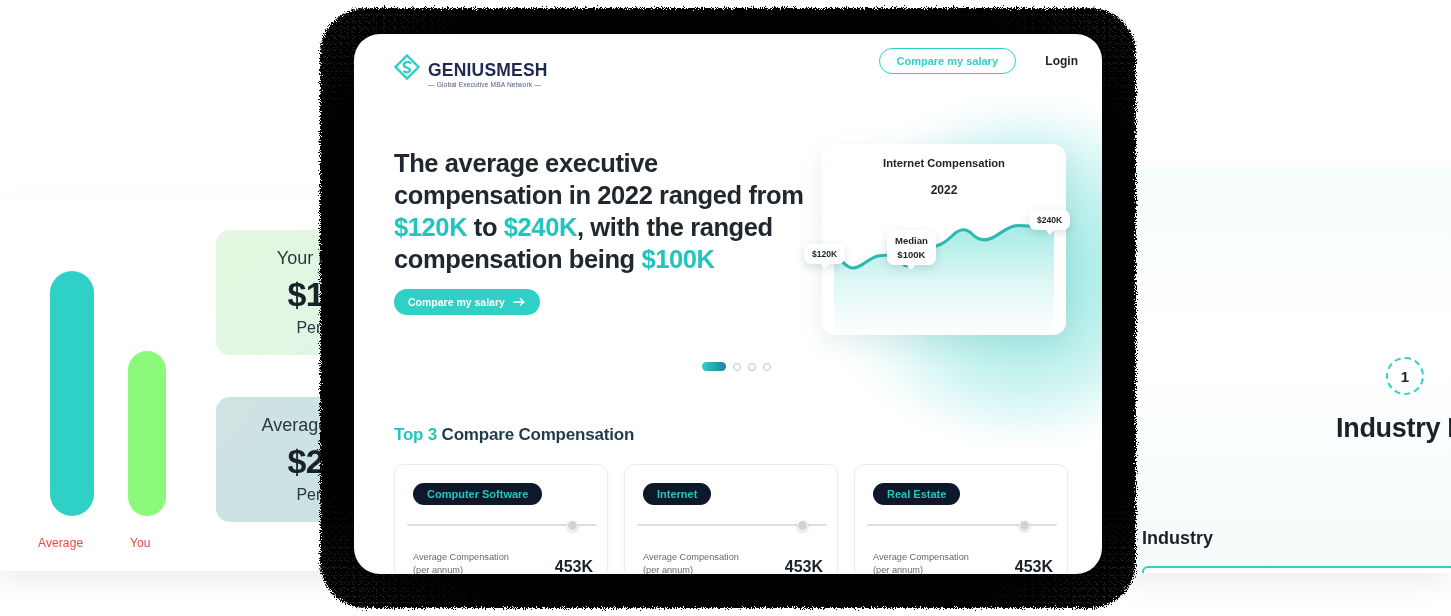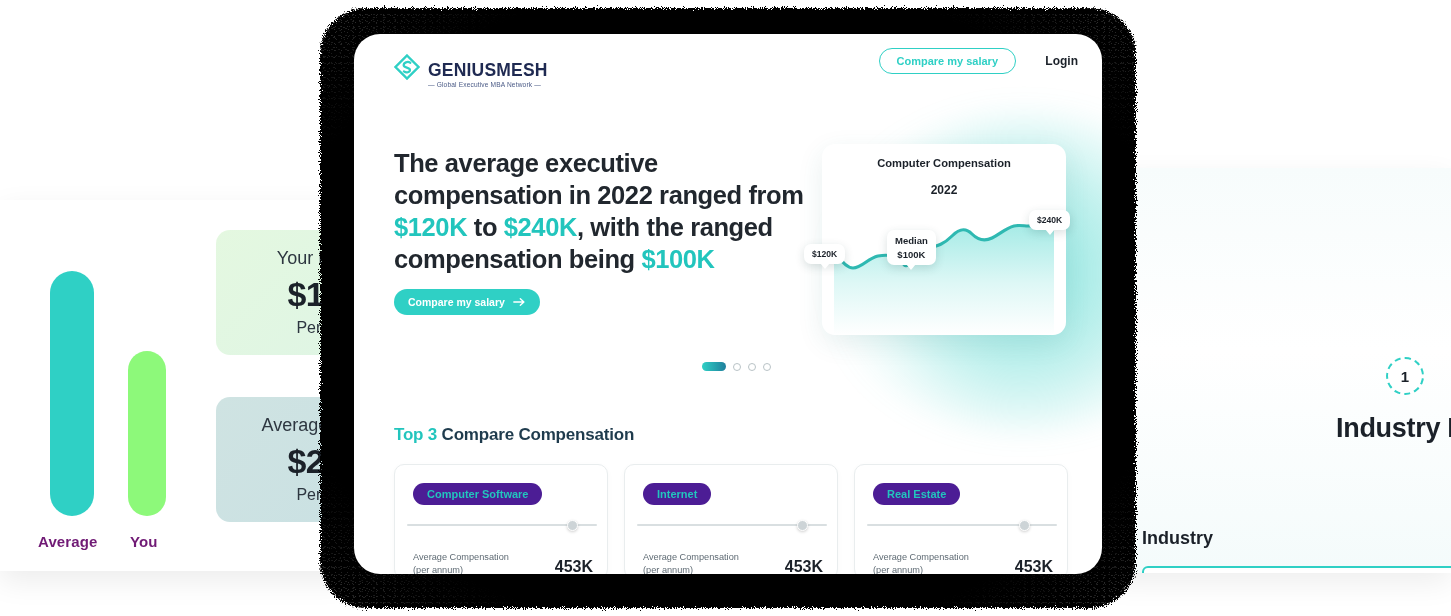--- a/index.html
+++ b/index.html
@@ -13,22 +13,22 @@
   .left-panel {
     position:absolute; left:0; top:200px; width:352px; height:371px;
     background:#ffffff; border-radius:0 16px 16px 0; overflow:hidden;
     box-shadow:0 10px 30px rgba(0,0,0,.08);
   }
   .bar-group { position:absolute; left:24px; top:60px; width:140px; height:290px; }
   .bar { position:absolute; bottom:34px; border-radius:22px; }
   .bar-average { left:26px; width:44px; height:245px; background:#2fd0c5; }
   .bar-you { left:104px; width:38px; height:165px; background:#8df97a; }
   .bar-label {
-    position:absolute; bottom:0; font-size:15px; font-weight:bold;
-    color:#701a75; letter-spacing:.1px;
+    position:absolute; bottom:0; font-size:12px; font-weight:normal;
+    color:#ef4444; letter-spacing:.1px;
   }
   .bar-label-average { left:14px; }
   .bar-label-you { left:106px; }
 
   .pay-card {
     position:absolute; left:216px; width:240px; border-radius:14px;
     text-align:center; padding:18px 0 16px;
   }
   .pay-card-your { top:30px; background:linear-gradient(135deg,#e4f8e0,#ddf4e6); height:125px; }
   .pay-card-avg  { top:197px; background:linear-gradient(135deg,#cfe3e2,#c8e0e3); height:125px; }
@@ -180,21 +180,21 @@
   }
   .sec-title .t3 { color:#22c5bd;margin-top:8px; }
 
   .ind-cards { position:absolute; left:40px; top:430px; display:flex; gap:16px; }
   .ind-card {
     width:214px; height:115px; background:#ffffff; border:1px solid #e9edee;
     border-radius:10px; position:relative; box-shadow:0 2px 6px rgba(0,0,0,.03);
   }
   .ind-tag {
     position:absolute; left:18px; top:18px; height:22px; padding:0 14px;
-    background:#4c1d95; border-radius:11px; display:flex; align-items:center;
+    background:#0f172a; border-radius:11px; display:flex; align-items:center;
     font-size:11px; font-weight:bold; color:#22c5bd; white-space:nowrap;
   }
   .slider-wrap { position:absolute; left:12px; top:55px; width:190px; height:10px; }
   .slider-track {
     position:absolute; left:0; top:4px; width:190px; height:1.6px; background:#d9dfe1; border-radius:1px;
   }
   .slider-knob {
     position:absolute; top:0; width:11px; height:11px; border-radius:50%;
     background:#cdd4d7; border:1.5px solid #ffffff; box-shadow:0 1px 3px rgba(0,0,0,.18);
   }
@@ -278,21 +278,21 @@
     </div>
 
     <div class="btn-compare-hero">
       <span>Compare my salary</span>
       <svg class="arrow-ico" viewBox="0 0 16 12">
         <path d="M1 6 H13 M9 2 L13.4 6 L9 10" fill="none" stroke="#ffffff" stroke-width="1.7" stroke-linecap="round" stroke-linejoin="round"></path>
       </svg>
     </div>
 
     <div class="chart-card">
-      <div class="chart-title">Computer Compensation</div>
+      <div class="chart-title">Internet Compensation</div>
       <div class="chart-year">2022</div>
       <svg class="chart-svg" viewBox="0 0 244 191" preserveAspectRatio="none">
         <defs>
           <linearGradient id="areaFill" x1="0" y1="0" x2="0" y2="1">
             <stop offset="0%" stop-color="#2fd0c5" stop-opacity=".45"></stop>
             <stop offset="55%" stop-color="#2fd0c5" stop-opacity=".16"></stop>
             <stop offset="100%" stop-color="#2fd0c5" stop-opacity="0"></stop>
           </linearGradient>
         </defs>
         <path d="M12 106 C18 116, 24 124, 31 124 C40 124, 46 114, 56 112

